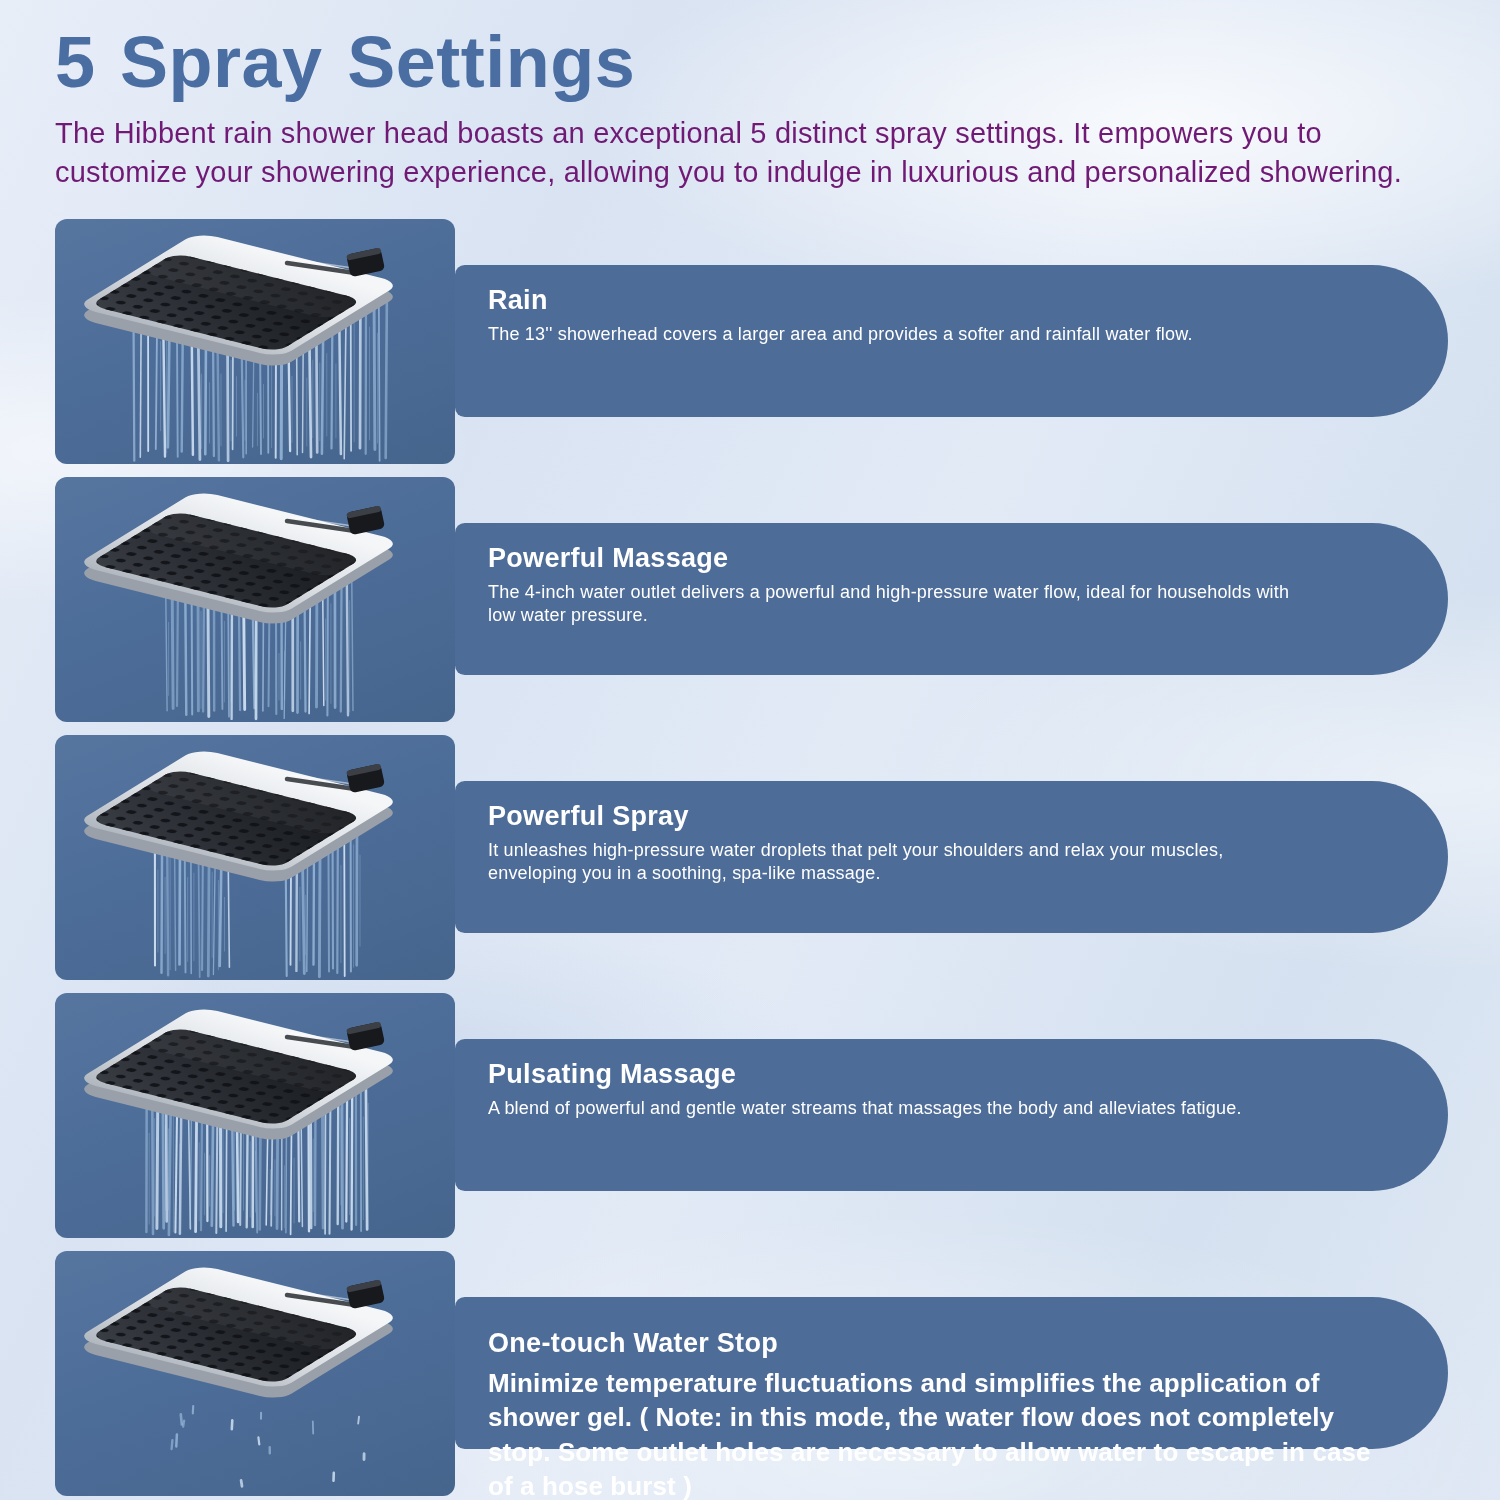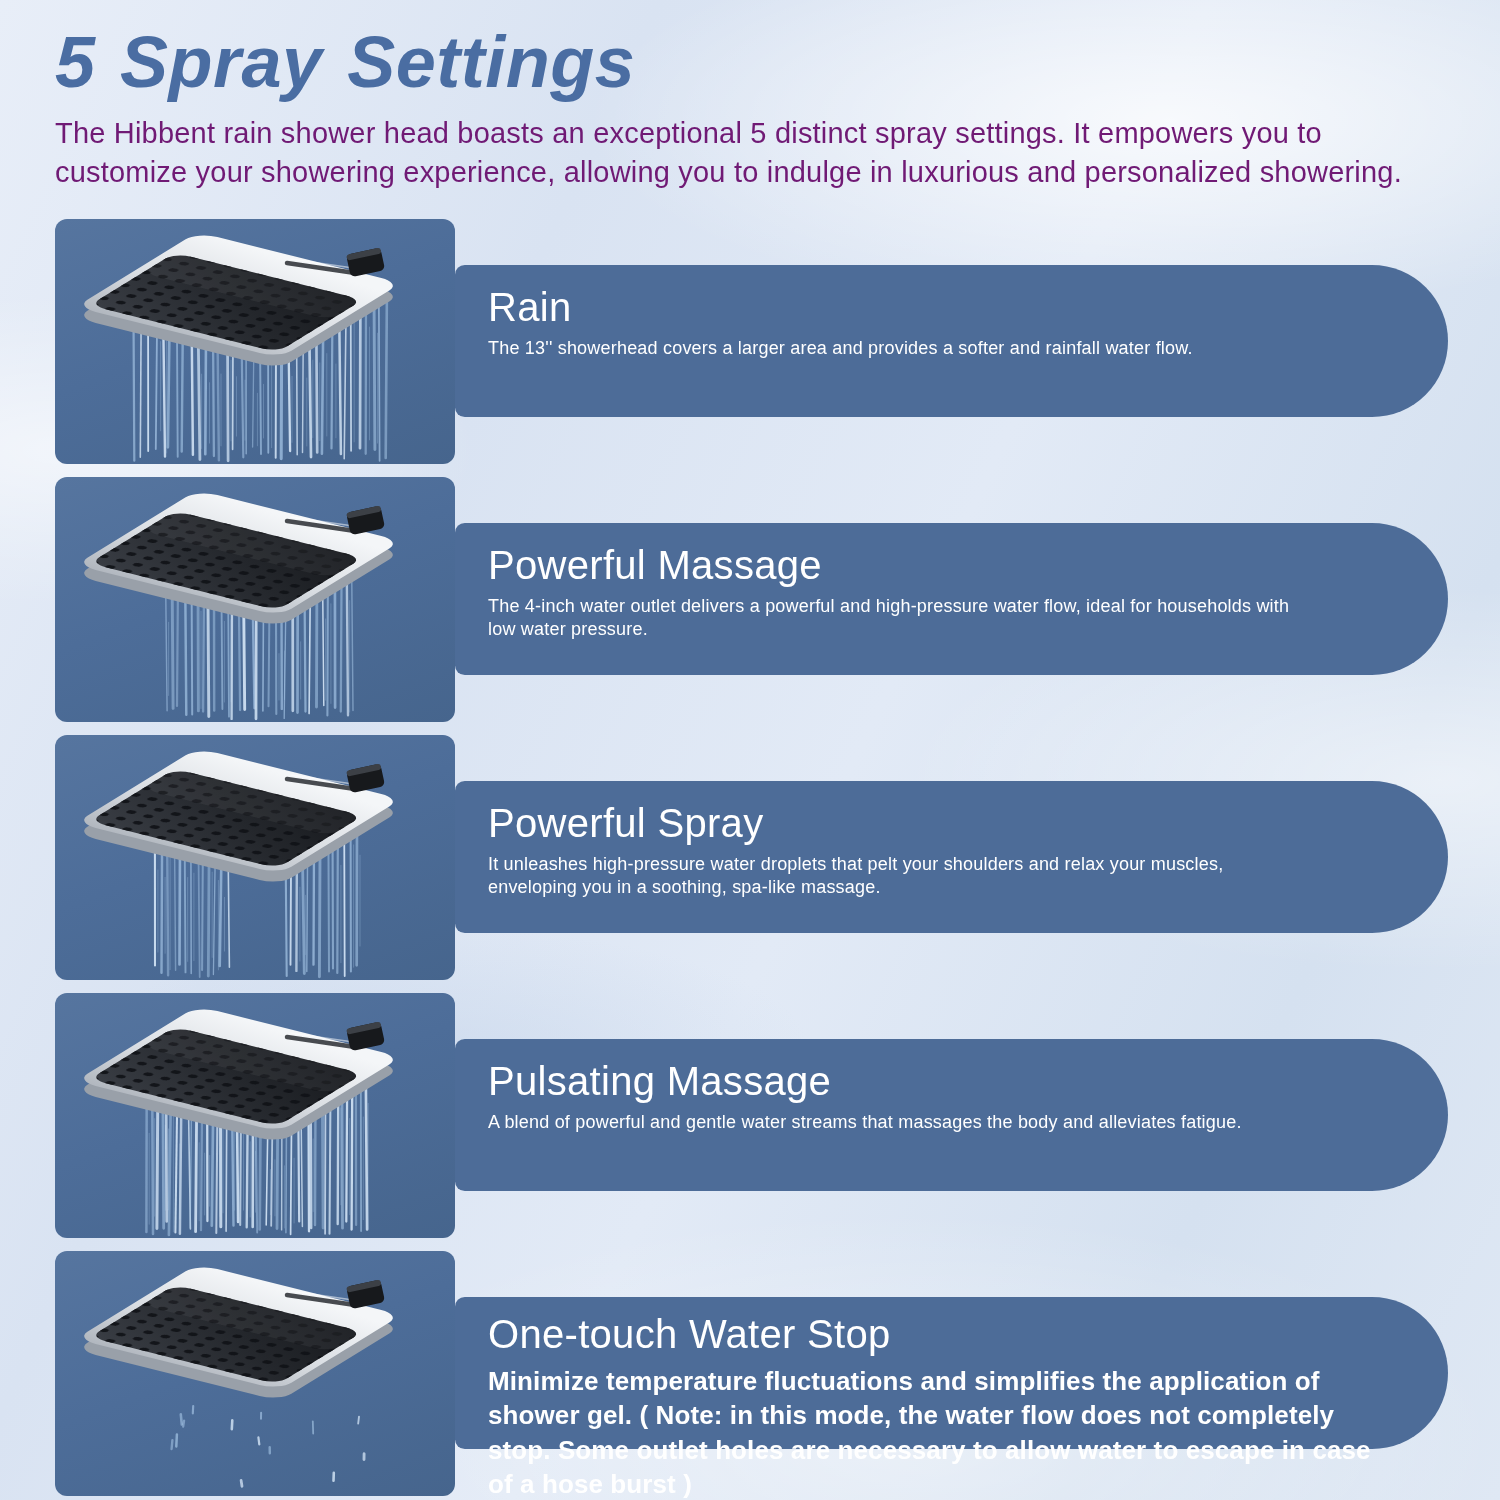--- a/index.html
+++ b/index.html
@@ -11,42 +11,42 @@
       radial-gradient(900px 300px at 78% 8%,  rgba(255,255,255,0.75), rgba(255,255,255,0) 65%),
       radial-gradient(700px 260px at 4% 30%,  rgba(255,255,255,0.55), rgba(255,255,255,0) 60%),
       radial-gradient(900px 320px at 96% 52%, rgba(255,255,255,0.50), rgba(255,255,255,0) 60%),
       radial-gradient(1000px 380px at 60% 96%, rgba(255,255,255,0.45), rgba(255,255,255,0) 60%),
       radial-gradient(600px 200px at 30% 70%, rgba(196,212,234,0.5), rgba(196,212,234,0) 60%),
       linear-gradient(115deg,#e8eef8 0%,#d9e3f2 30%,#e2eaf6 55%,#d5e1f0 80%,#dfe8f4 100%);
   }
   .page{box-sizing:border-box;height:100%;padding:26px 52px 0 55px;}
   .page-title{
     margin:0 0 16px 0;
-    font-style:italic;font-weight:700;font-size:72px;line-height:1.0;
+    font-weight:700;font-size:72px;line-height:1.0;
     color:#4a6da2;letter-spacing:0.5px;word-spacing:4px;
   }
   .intro{
     margin:0 0 28px 0;max-width:1400px;
     font-size:29px;line-height:1.33;color:#701a75;letter-spacing:0.2px;
   }
   .row{display:flex;align-items:flex-start;margin-bottom:13px;}
   .img-block{
     flex:0 0 400px;height:245px;border-radius:12px;overflow:hidden;
     background:linear-gradient(160deg,#56759f 0%,#4d6d99 45%,#46658d 100%);
   }
   .head-svg{width:100%;height:100%;display:block;}
   .panel{
     flex:1;margin-top:46px;height:152px;box-sizing:border-box;
     background:#4d6c98;
     border-radius:10px 78px 78px 10px;
     padding:20px 140px 0 33px;color:#ffffff;
   }
-  .panel-title{margin:0 0 7px 0;font-size:40px;font-weight:400;letter-spacing:0.3px;}
+  .panel-title{margin:0 0 7px 0;font-size:27px;font-weight:700;letter-spacing:0.3px;}
   .panel-desc{margin:0;font-size:18px;line-height:1.28;letter-spacing:0.2px;}
-  .row-5 .panel{padding-top:15px;padding-right:60px;}
+  .row-5 .panel{padding-top:31px;padding-right:60px;}
   .row-5 .panel-desc{font-size:26px;font-weight:600;line-height:1.32;letter-spacing:0.1px;}
   .defs-svg{position:absolute;width:0;height:0;}
 </style>
 </head>
 <body>
 
 <svg class="defs-svg" aria-hidden="true">
   <defs>
     <linearGradient id="chromeGrad" x1="0" y1="0" x2="0.15" y2="1">
       <stop offset="0" stop-color="#b0b6be"></stop>

